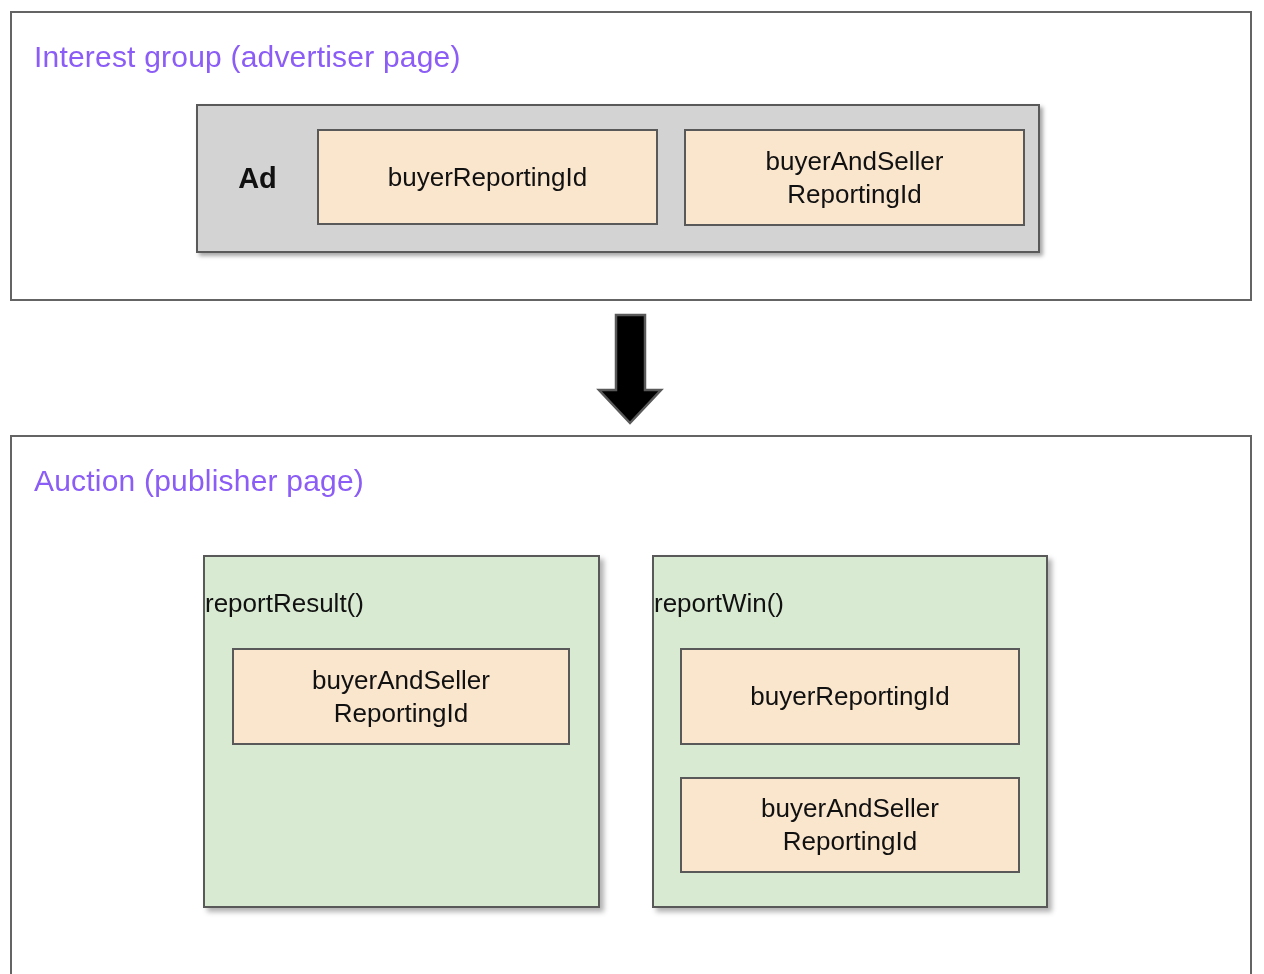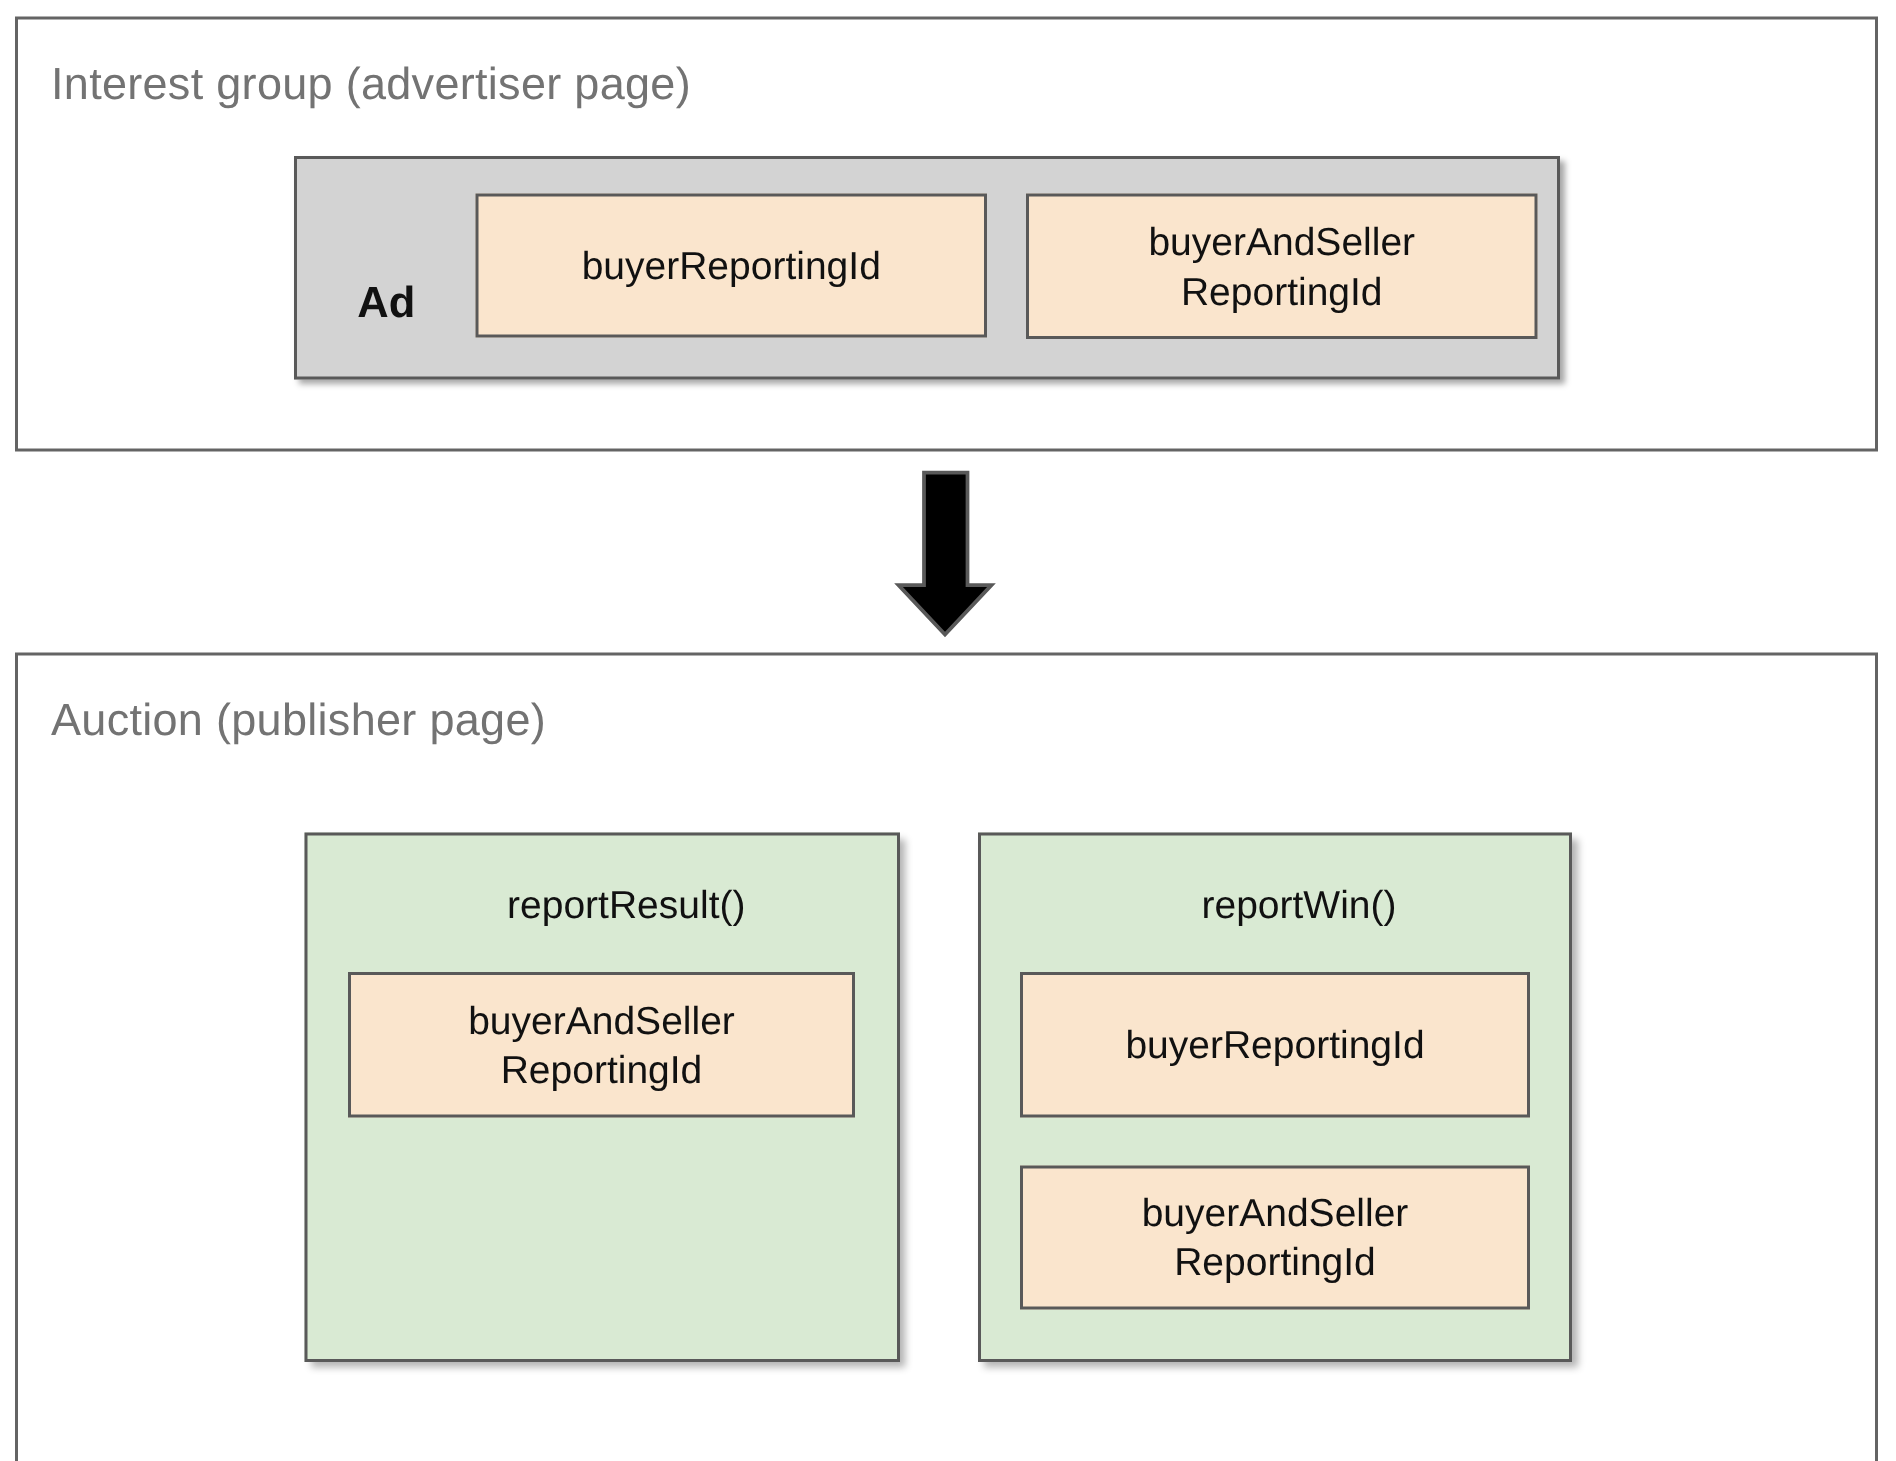--- a/index.html
+++ b/index.html
@@ -20,38 +20,37 @@
   }
   .outer-box.top    { left: 10px; top: 11px;  width: 1242px; height: 290px; }
   .outer-box.bottom { left: 10px; top: 435px; width: 1242px; height: 606px; }
   .section-title {
     position: absolute;
     left: 22px;
     top: 27px;
     font-size: 30px;
     line-height: 34px;
     letter-spacing: 0.2px;
-    color: #737373;
+    color: #8b5cf6;
   }
   .ad-box {
     position: absolute;
     left: 184px; top: 91px;
     width: 840px; height: 145px;
     background: #D3D3D3;
     border: 2px solid #595959;
     box-shadow: 3px 3px 4px rgba(0,0,0,0.35);
   }
   .ad-label {
     position: absolute;
     left: 0; top: 0;
     width: 119px; height: 100%;
     display: flex; align-items: center; justify-content: center;
     font-size: 29px;
     font-weight: bold;
-    margin-top: 24px;
   }
   .field {
     position: absolute;
     background: #FAE5CD;
     border: 2px solid #595959;
     display: flex; align-items: center; justify-content: center;
     font-size: 26px;
     line-height: 33px;
     text-align: center;
     white-space: pre-line;
@@ -68,24 +67,22 @@
     position: absolute;
     background: #D9EAD3;
     border: 2px solid #595959;
     box-shadow: 4px 4px 5px rgba(0,0,0,0.3);
     box-sizing: border-box;
   }
   .function-box.left  { left: 191px; top: 118px; width: 397px; height: 353px; }
   .function-box.right { left: 640px; top: 118px; width: 396px; height: 353px; }
   .function-name {
     margin-top: 30px;
-    text-align: center;
     font-size: 26px;
     line-height: 32px;
-    padding-left: 32px;
   }
   .field.fn-left-f1  { left: 27px; top: 91px;  width: 334px; height: 93px; }
   .field.fn-right-f1 { left: 26px; top: 91px;  width: 336px; height: 93px; }
   .field.fn-right-f2 { left: 26px; top: 220px; width: 336px; height: 92px; }
 </style>
 </head>
 <body>
 
 <div class="canvas">
 

